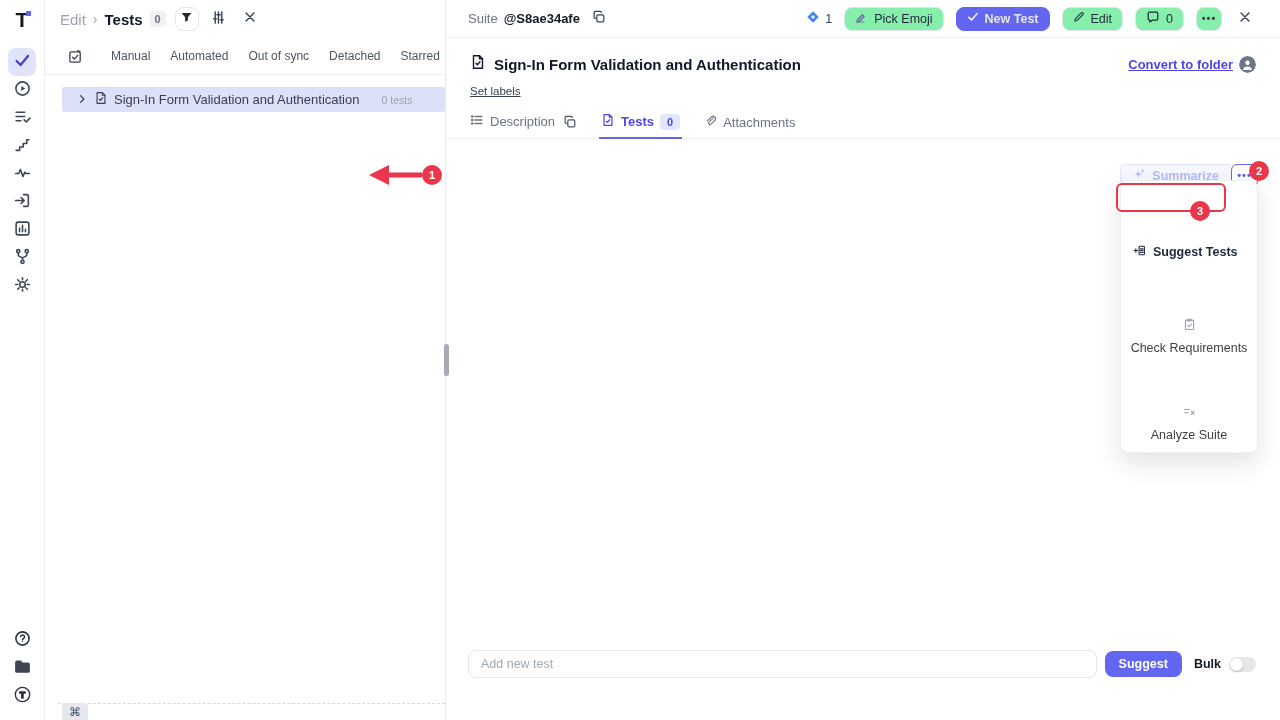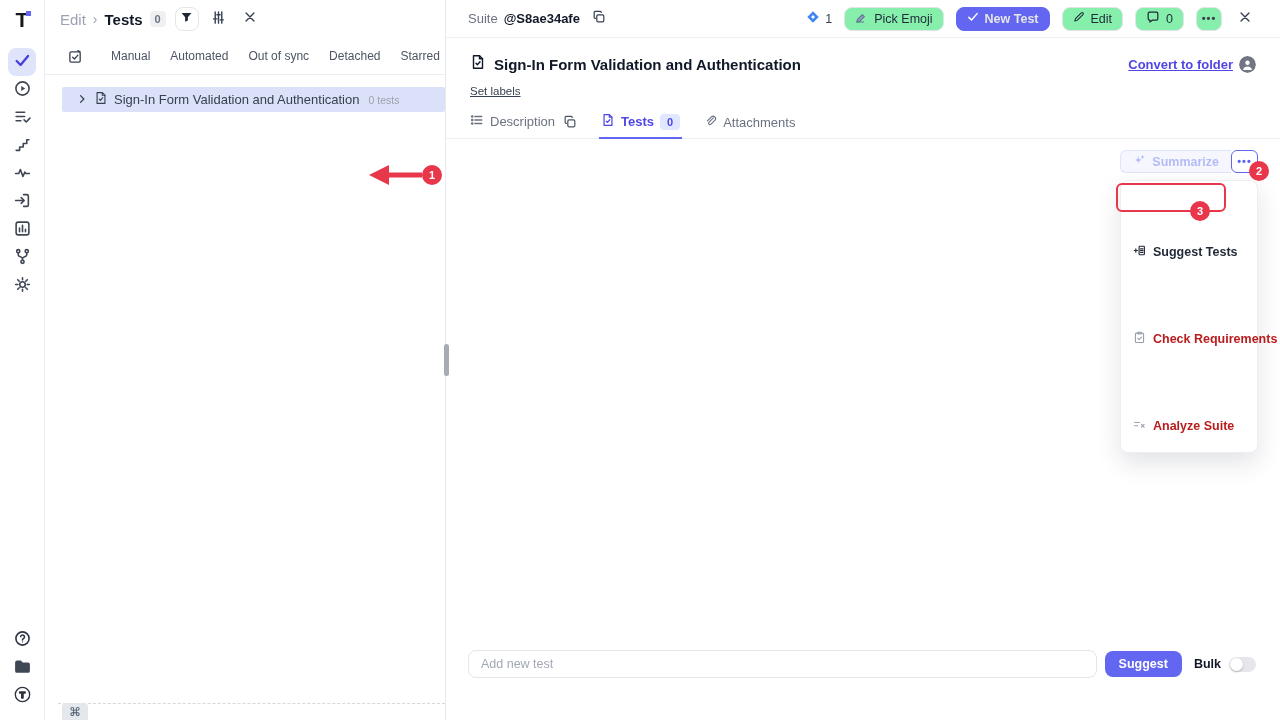--- a/index.html
+++ b/index.html
@@ -31,21 +31,21 @@
   .search-box input { border:none; outline:none; width:100%; font-size:12.5px; color:#374151; font-family:inherit; background:transparent; }
   .search-box input::placeholder { color:#9ca3af; }
   .ic-btn { width:22px; height:22px; display:flex; align-items:center; justify-content:center; cursor:pointer; }
   .tree-tabs { display:flex; align-items:center; height:37px; border-bottom:1px solid #ededf1; padding-left:23px; gap:20px; }
   .tree-tabs .seltool { margin-right:4px; cursor:pointer; display:flex; }
   .ttab { font-size:12px; color:#4b5563; cursor:pointer; white-space:nowrap; }
   .tree-body { position:relative; height:calc(720px - 75px); }
   .suite-row { position:absolute; left:17px; right:0; top:12px; height:25px; background:#dbe1f8; border-radius:2px; display:flex; align-items:center; padding-left:14px; gap:6px; cursor:pointer; }
   .suite-row svg { flex:none; }
   .suite-title { font-size:13px; color:#374151; }
-  .suite-count { font-size:10.5px; color:#9ca3af; margin-left:3px; }
+  .suite-count { font-size:10.5px; color:#9ca3af; margin-left:16px; }
   .tree-footer-line { position:absolute; left:13px; right:0; bottom:16px; border-top:1px dashed #d5d8dd; }
   .cmd-chip { position:absolute; left:17px; bottom:0; width:26px; height:17px; background:#e4e7ec; border-radius:4px 4px 0 0; display:flex; align-items:center; justify-content:center; font-size:12px; color:#475569; cursor:pointer; }
 
   
   .arrow-svg { position:absolute; left:0; top:0; pointer-events:none; }
   .ann-circle { position:absolute; width:20px; height:20px; border-radius:50%; background:#e8374a; color:#fff; font-size:11px; font-weight:700; display:flex; align-items:center; justify-content:center; z-index:40; }
   .ann1 { left:377px; top:90px; }
 
   
   .divider { position:absolute; left:445px; top:0; bottom:0; width:1px; background:#e9e9ee; }
@@ -72,28 +72,28 @@
   .set-labels { margin:11px 0 0 24px; display:inline-block; font-size:11.5px; color:#374151; text-decoration:underline; cursor:pointer; }
 
   .d-tabs { display:flex; align-items:flex-end; gap:24px; padding:0 24px; margin-top:12px; border-bottom:1px solid #eef0f3; height:28px; }
   .d-tab { display:flex; align-items:center; gap:6px; font-size:13px; color:#6b7280; cursor:pointer; padding-bottom:8px; position:relative; }
   .d-tab .copy-after { margin-left:2px; display:flex; }
   .d-tab.active { color:#4f46e5; font-weight:600; }
   .d-tab.active::after { content:""; position:absolute; left:-2px; right:-2px; bottom:-1px; height:2px; background:#6366f1; }
   .tab-badge { background:#e0e7ff; color:#4f46e5; font-size:11px; font-weight:600; padding:2px 7px; border-radius:4px; }
 
   .d-content { position:relative; height:480px; }
-  .summarize-wrap { position:absolute; top:11px; right:22px; display:flex; }
+  .summarize-wrap { position:absolute; top:25px; right:22px; display:flex; }
   .btn-summarize { height:23px; border:1px solid #dfe3fc; border-right:none; border-radius:6px 0 0 6px; background:#f6f7fe; color:#b4bcf6; font-size:12.5px; font-weight:600; display:flex; align-items:center; gap:6px; padding:0 12px; cursor:default; font-family:inherit; }
   .btn-more-ai { width:27px; height:23px; border:1.5px solid #6366f1; border-radius:6px; background:#fff; color:#5a5ff0; display:flex; align-items:center; justify-content:center; cursor:pointer; }
   .btn-more-ai .dots { color:#5a5ff0; }
   .menu { position:absolute; top:41px; right:22px; width:138px; background:#fff; border:1px solid #eceef2; border-radius:8px; box-shadow:0 10px 25px rgba(30,35,60,.13); padding:5px 0; z-index:20; }
   .menu-item { display:flex; align-items:center; gap:7px; height:42px; padding:0 12px; font-size:12.5px; cursor:pointer; white-space:nowrap;margin-top:45px; }
   .menu-item.primary { color:#1f2937; font-weight:700; }
-  .menu-item.disabled { color:#b91c1c; font-weight:700; cursor:default; }
+  .menu-item.disabled { color:#404040; font-weight:400; cursor:default;flex-direction:column; }
   .ann-box { position:absolute; top:44px; right:54px; width:110px; height:29px; border:2.5px solid #e8374a; border-radius:6px; pointer-events:none; z-index:30; }
   .ann2 { top:22px; right:11px; }
   .ann3 { top:62px; right:70px; }
   .ann2,.ann3 { position:absolute; }
 
   .d-footer { position:absolute; left:22px; right:24px; bottom:42px; height:28px; display:flex; align-items:center; gap:8px; }
   .newtest-input { flex:1; height:28px; border:1px solid #e3e6ea; border-radius:8px; padding:0 12px; font-size:12.5px; color:#374151; outline:none; font-family:inherit; }
   .newtest-input::placeholder { color:#a2a8b3; }
   .btn-create { height:26px; padding:0 14px; background:#6366f1; border:none; border-radius:8px; color:#fff; font-size:12.5px; font-weight:600; cursor:pointer; font-family:inherit; }
   .bulk-label { font-size:12.5px; color:#111827; font-weight:600; margin-left:4px; }

